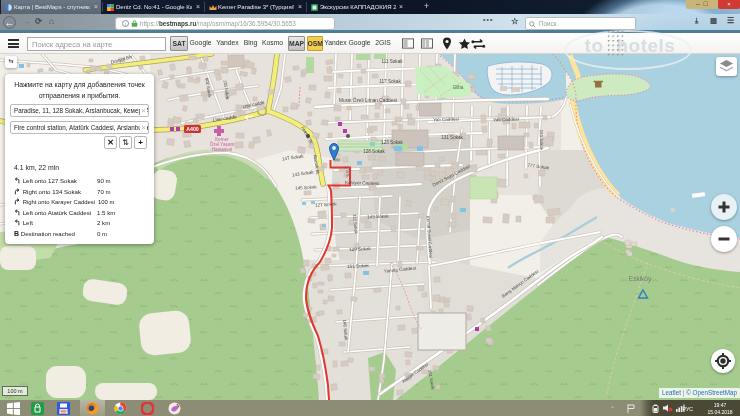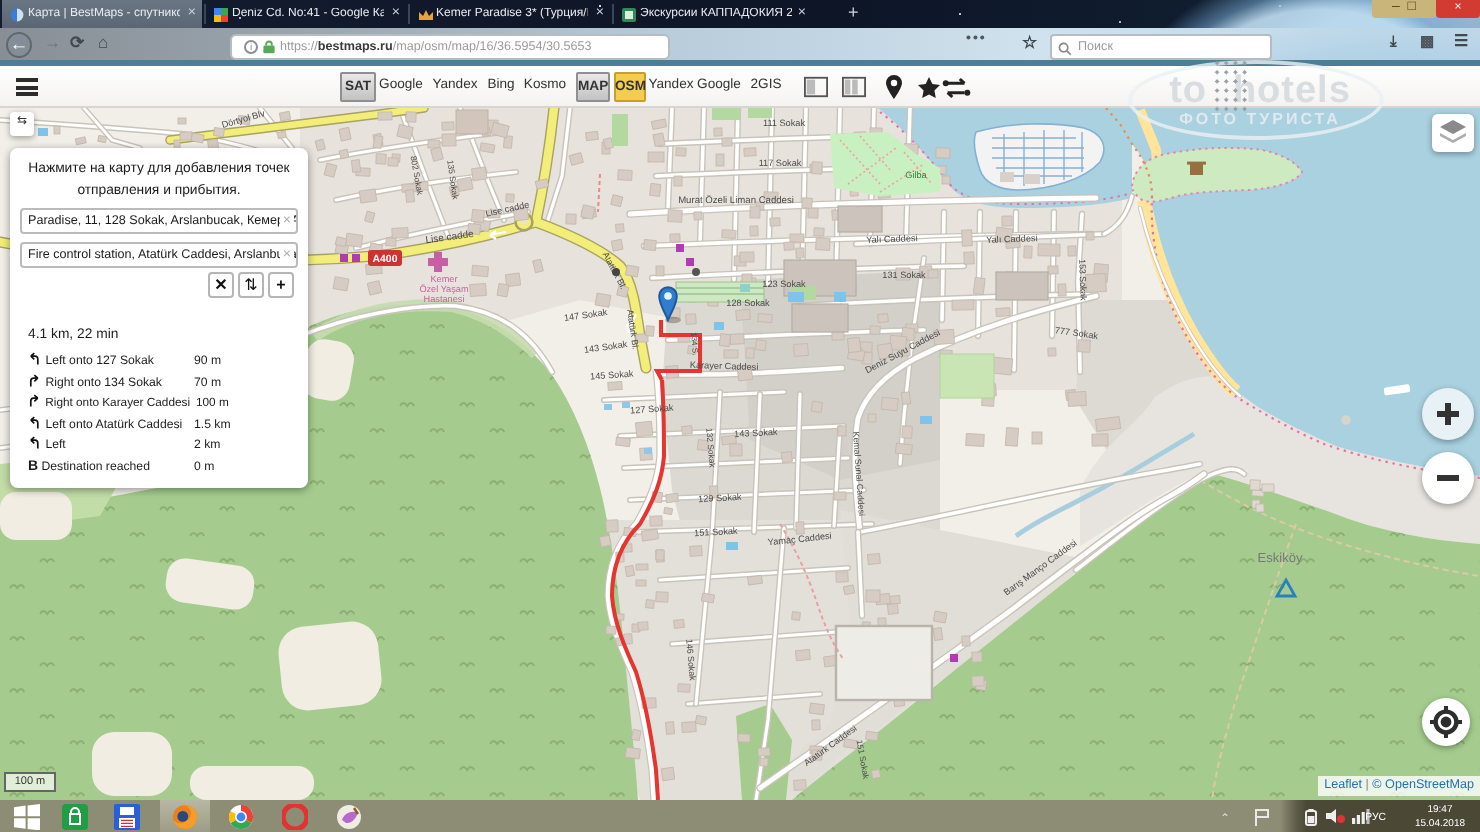--- a/index.html
+++ b/index.html
@@ -691,21 +691,20 @@
 <g>
 <ellipse cx="336.5" cy="160" rx="4" ry="1.6" fill="rgba(0,0,0,0.25)"></ellipse>
 <path d="M334,160 C330.9,153.2 329.6,151.6 329.6,148 a4.4,4.4 0 1 1 8.8,0 C338.4,151.6 337.1,153.2 334,160 Z" fill="#2e7dd1" stroke="#1e5a96" stroke-width="1"></path>
 <circle cx="334" cy="148" r="1.9" fill="#e8f2fb"></circle>
 </g>
 </svg>
 
 <div id="wm"></div>
     <div id="wmtxt">tо   hоtels</div>
     <div id="wmcam"></div>
-    <div id="wmsub">ФОТО ТУРИСТА</div>
 
 <div class="mapbtn" id="zin"><svg width="26" height="26">
         <path d="M7.5,13 H18.5 M13,7.5 V18.5" stroke="#333" stroke-width="3"></path>
       </svg></div>
 <div class="mapbtn" id="zout"><svg width="26" height="26">
         <path d="M7.5,13 H18.5" stroke="#333" stroke-width="3"></path>
       </svg></div>
 <div class="mapbtn" id="geo"><svg width="24" height="24" viewBox="0 0 24 24">
         <circle cx="12" cy="12" r="5.2" fill="none" stroke="#2e2e2e" stroke-width="2.2"></circle>
         <circle cx="12" cy="12" r="2.7" fill="#2e2e2e"></circle>
@@ -810,20 +809,21 @@
         <circle cx="4" cy="4" r="3" fill="none" stroke="#888" stroke-width="1.2"></circle>
         <path d="M6.3 6.3 L9 9" stroke="#888" stroke-width="1.2"></path>
       </svg>
  <div class="nbtn" style="left:695px;font-size:7.5px">⤓</div>
  <div class="nbtn" style="left:710px;font-size:7.5px;color:#4a5258">▩</div>
  <div class="nbtn" style="left:727px;font-size:8px">☰</div>
 </div>
 <div id="teal"></div>
 <div id="toolbar">
  <div id="burger"></div>
+ <div id="tsearch">Поиск адреса на карте</div>
  <div class="mbtn mgray" style="left:170px;width:18px">SAT</div>
  <div class="mbtn" style="left:189px;width:23px">Google</div>
  <div class="mbtn" style="left:216px;width:23px">Yandex</div>
  <div class="mbtn" style="left:242px;width:17px">Bing</div>
  <div class="mbtn" style="left:261px;width:23px">Kosmo</div>
  <div class="mbtn mgray" style="left:288px;width:17px">MAP</div>
  <div class="mbtn mosm" style="left:306.5px;width:16px">OSM</div>
  <div class="mbtn" style="left:324px;width:23px">Yandex</div>
  <div class="mbtn" style="left:348px;width:23px">Google</div>
  <div class="mbtn" style="left:372px;width:22px">2GIS</div>

